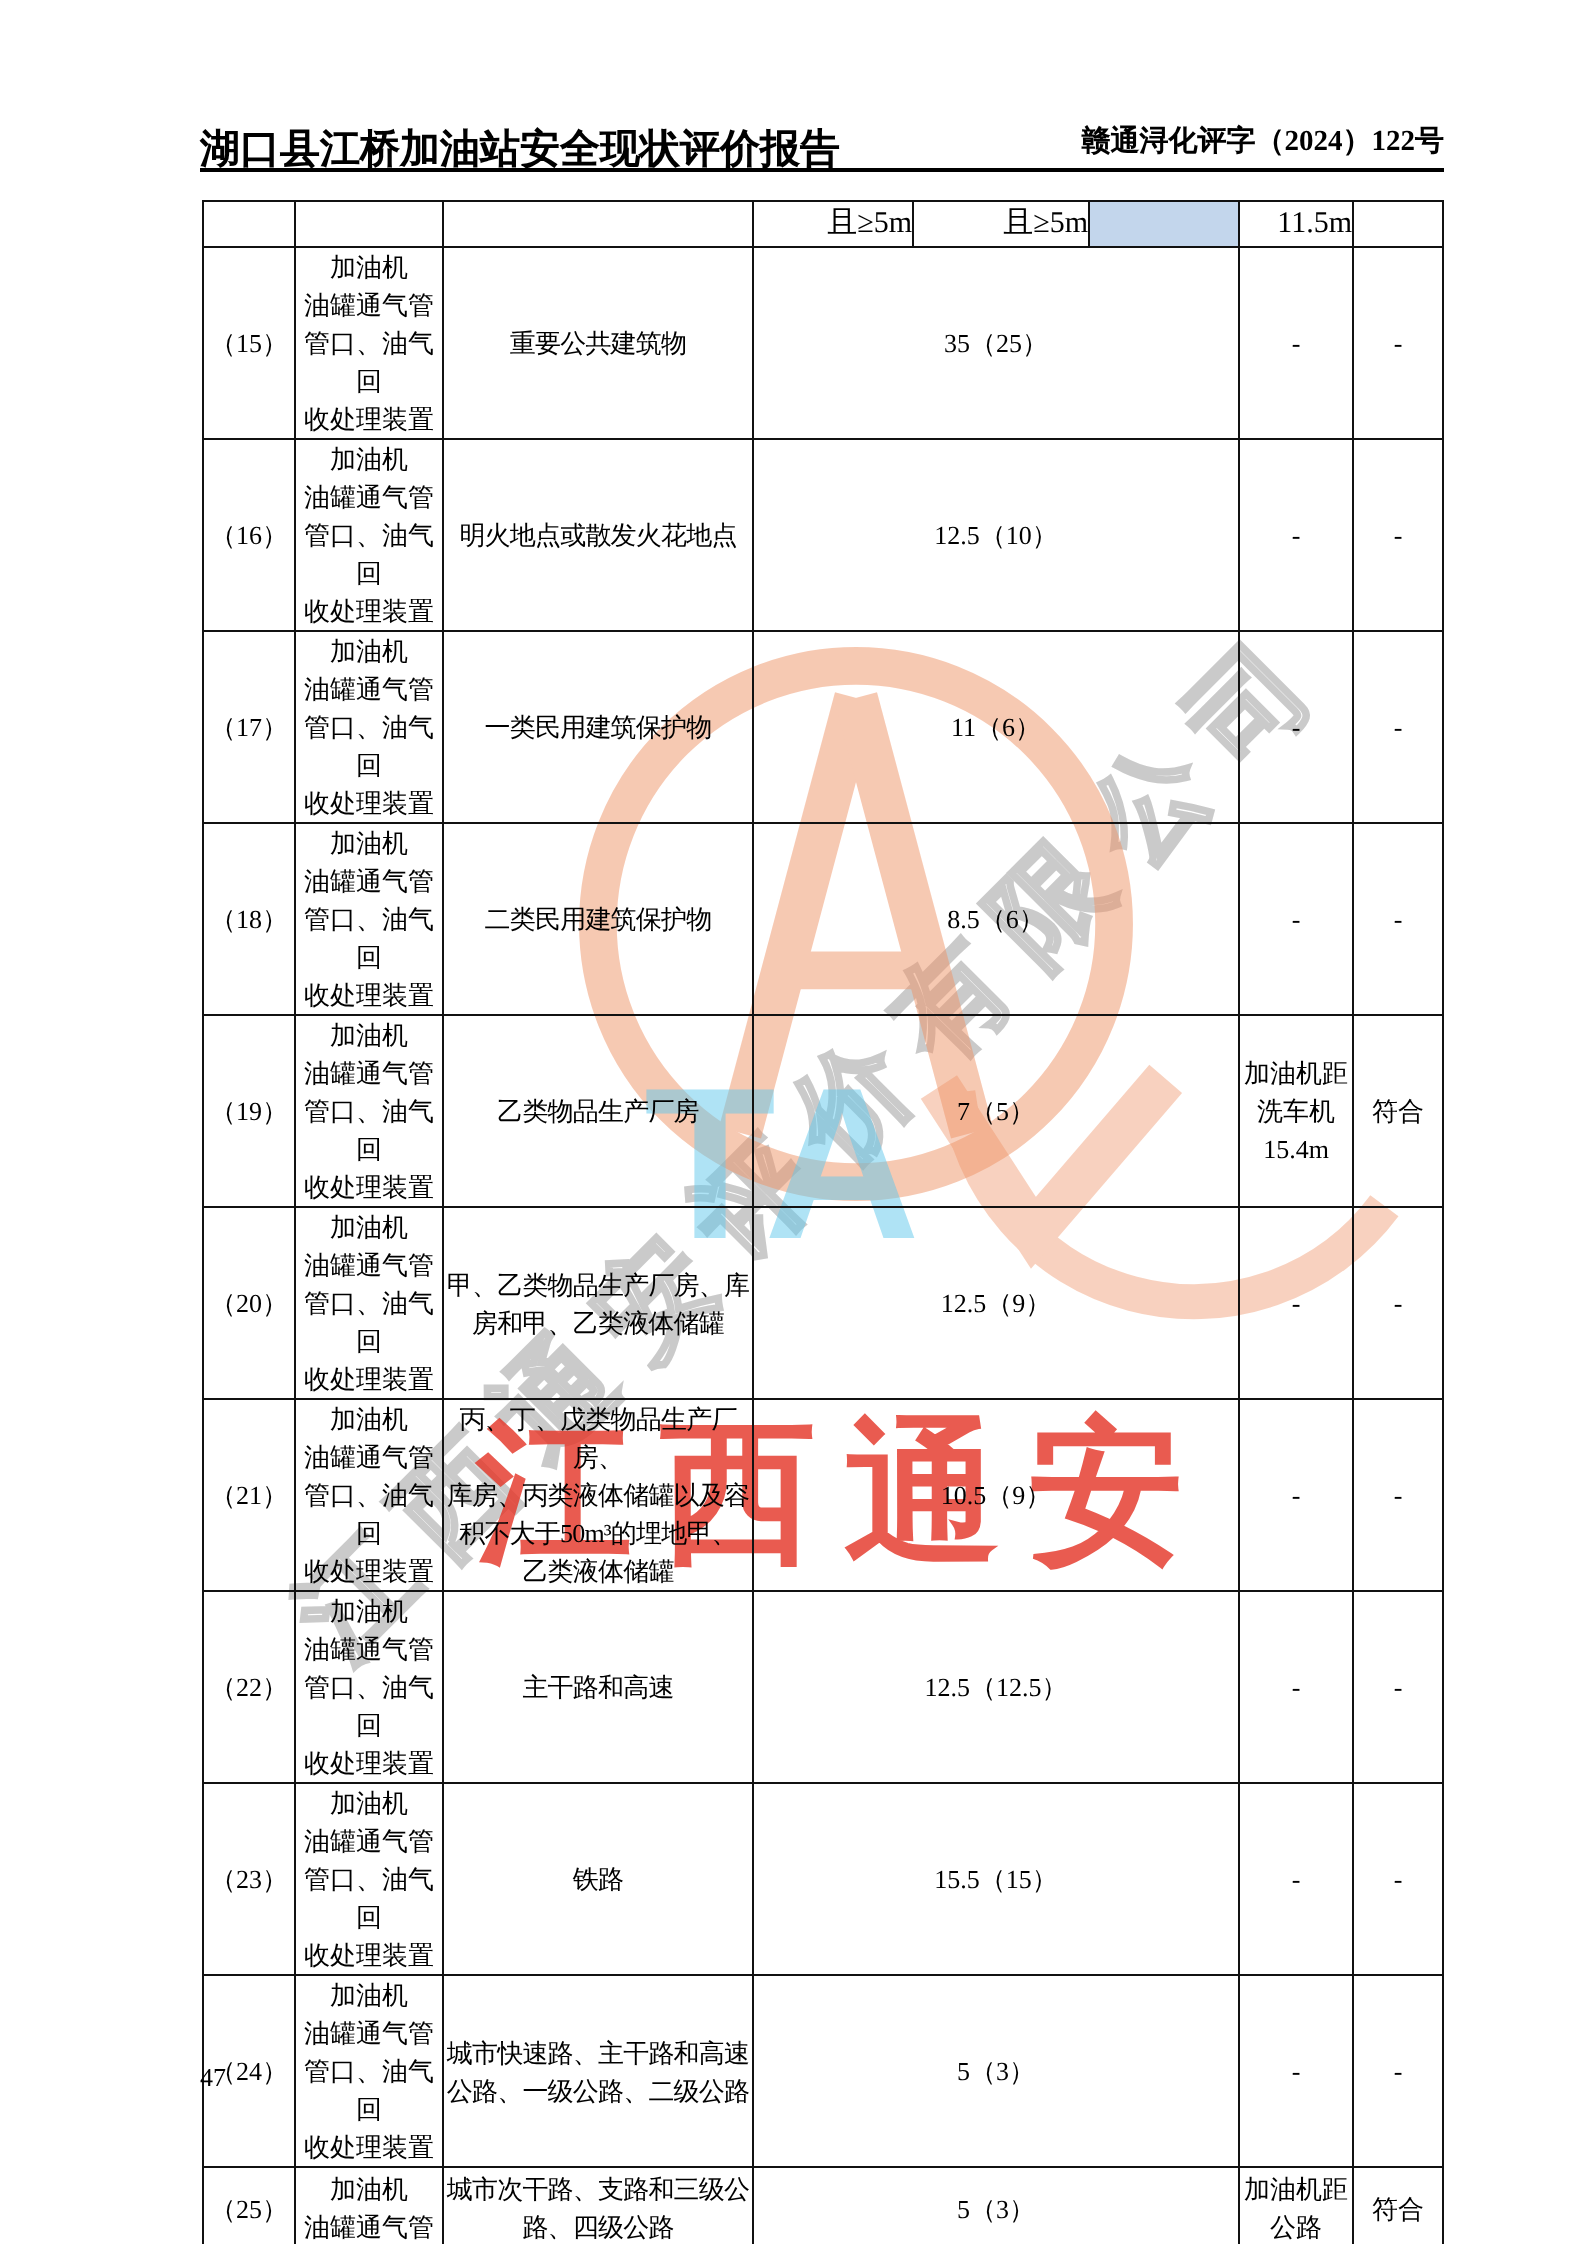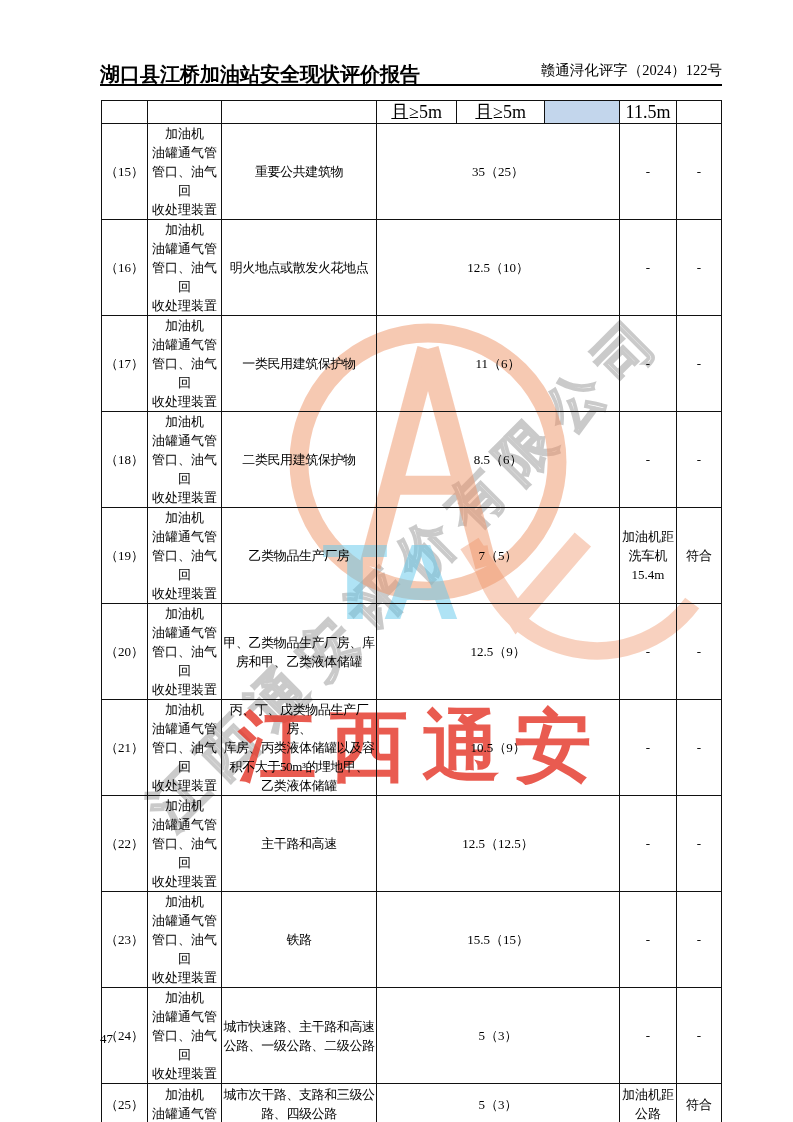--- a/index.html
+++ b/index.html
@@ -1,37 +1,37 @@
 <!DOCTYPE html>
 <html><head>
 <meta charset="utf-8">
 <style>
   html,body{margin:0;padding:0;background:#888;}
   .page{position:relative;width:793px;height:1122px;background:#ffffff;margin:0 auto;
         font-family:"Liberation Serif","DejaVu Serif",serif;color:#000;overflow:hidden;}
   
   .hdr-left{position:absolute;left:100px;top:61px;font-size:20px;font-weight:bold;z-index:2;}
-  .hdr-right{position:absolute;right:71px;top:61px;font-size:14.5px;font-weight:normal;z-index:2;}
+  .hdr-right{position:absolute;right:71px;top:61px;font-size:14.5px;font-weight:bold;z-index:2;}
   .hdr-rule{position:absolute;left:100px;top:84px;width:622px;height:2px;background:#000;z-index:2;}
   
   .footer{position:absolute;left:100px;top:1031px;width:622px;text-align:left;
           font-size:13px;z-index:2;}
   
   table.dist{position:absolute;left:101px;top:100px;width:620px;border-collapse:collapse;
              table-layout:fixed;z-index:2;background:transparent;}
   table.dist td{border:1.4px solid #111;padding:0;text-align:center;vertical-align:middle;
                 font-size:13px;line-height:19px;white-space:pre-line;overflow:hidden;}
   tr.rc{height:23px;}
   tr.rn{height:85px;}
   tr.rlast{height:41px;}
   td.c-eq{font-size:12px;line-height:17px;white-space:pre;}
   td.c-obj{font-size:12px;line-height:20px;white-space:pre;letter-spacing:-0.4px;}
   td.c-no{white-space:pre;}
   td.c-act{font-size:12px;line-height:17px;}
-  tr.rc td{font-size:18px;}
+  tr.rc td{font-size:15px;text-align:right;}
   td.hl{background:#c3d6ec;}
   
   .wm-layer{position:absolute;inset:0;z-index:1;pointer-events:none;}
   .wm-gray{position:absolute;left:57px;top:533px;width:700px;text-align:center;
            transform:rotate(-45deg);font-size:56px;font-weight:bold;letter-spacing:14px;
            color:transparent;-webkit-text-stroke:2px rgba(193,193,193,0.85);
            font-family:"Liberation Sans","DejaVu Sans",sans-serif;}
   .wm-logo1{position:absolute;left:283px;top:317px;width:290px;height:290px;opacity:0.5;}
   .wm-logo2{position:absolute;left:460px;top:395px;width:270px;height:270px;opacity:0.42;}
   .wm-cyan{position:absolute;left:322px;top:528px;font-size:108px;font-weight:bold;

